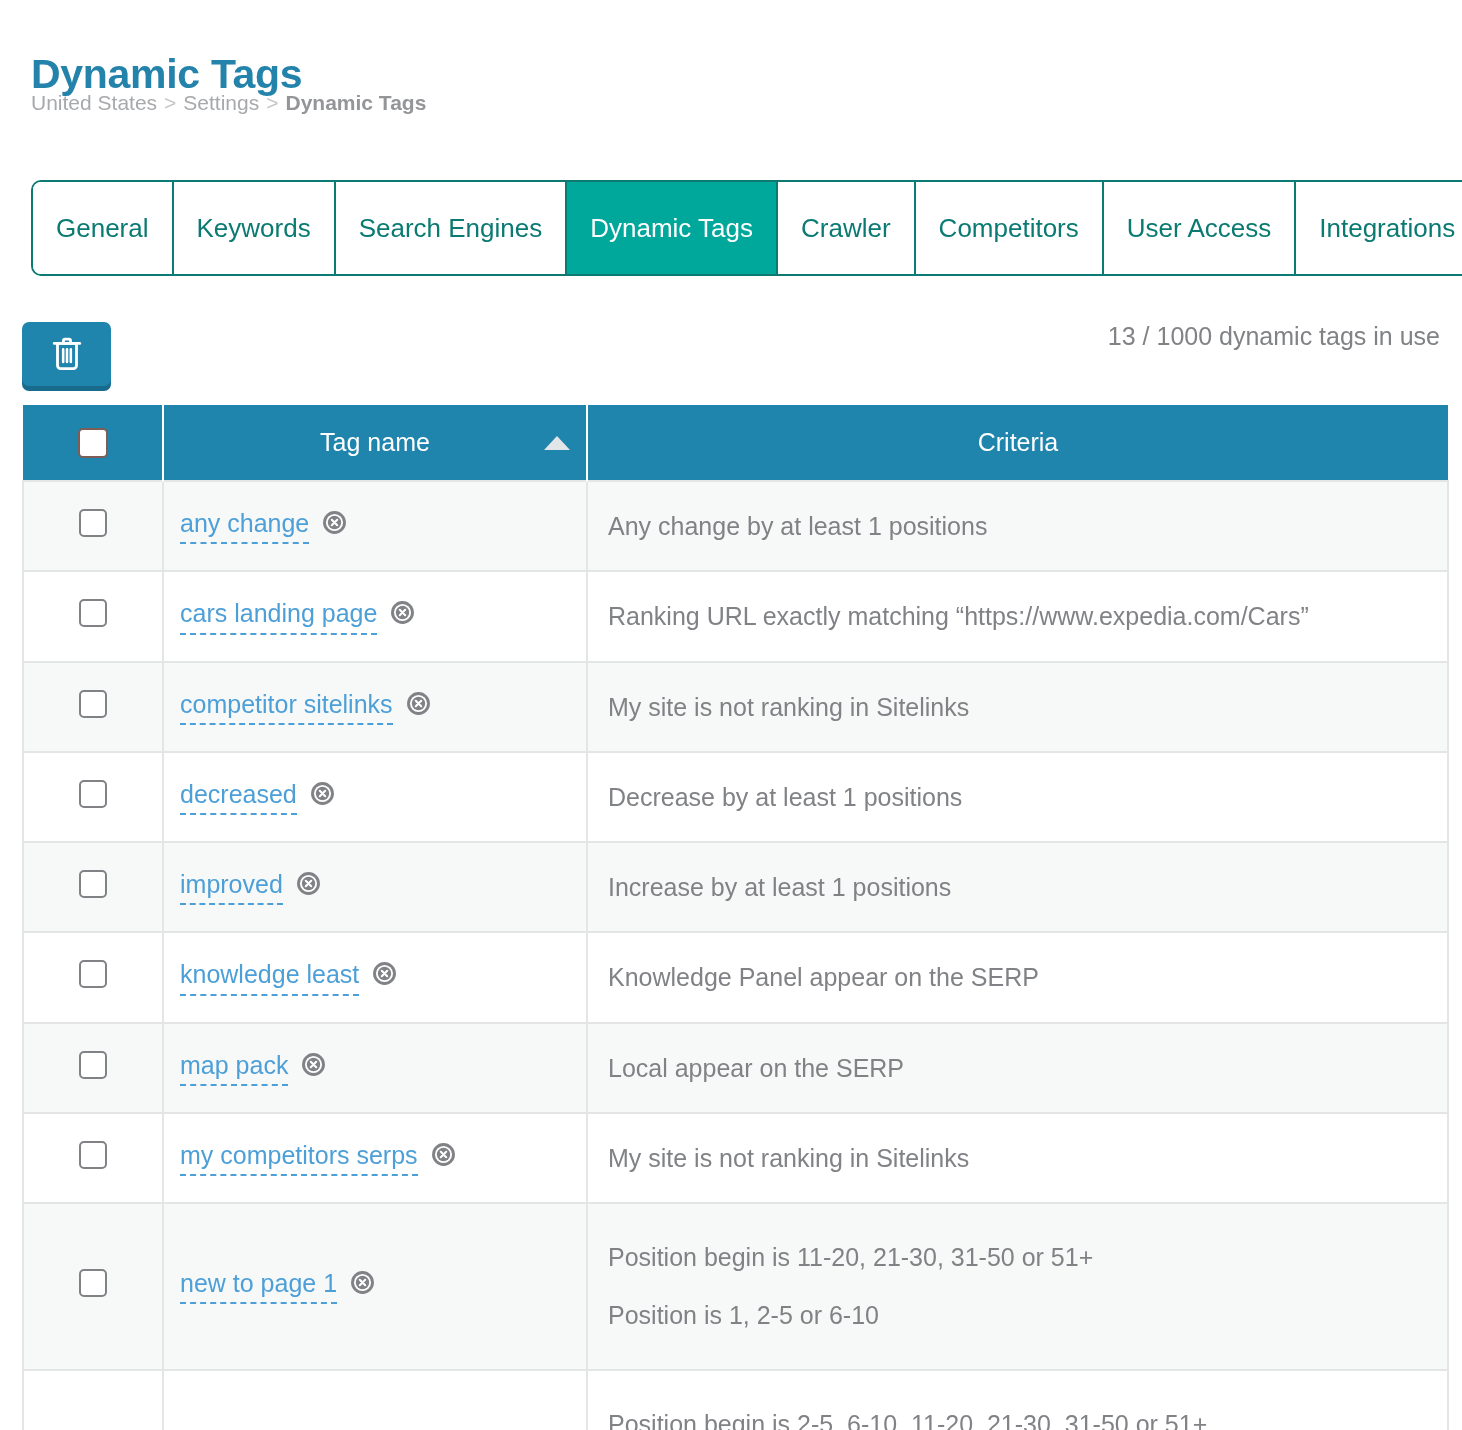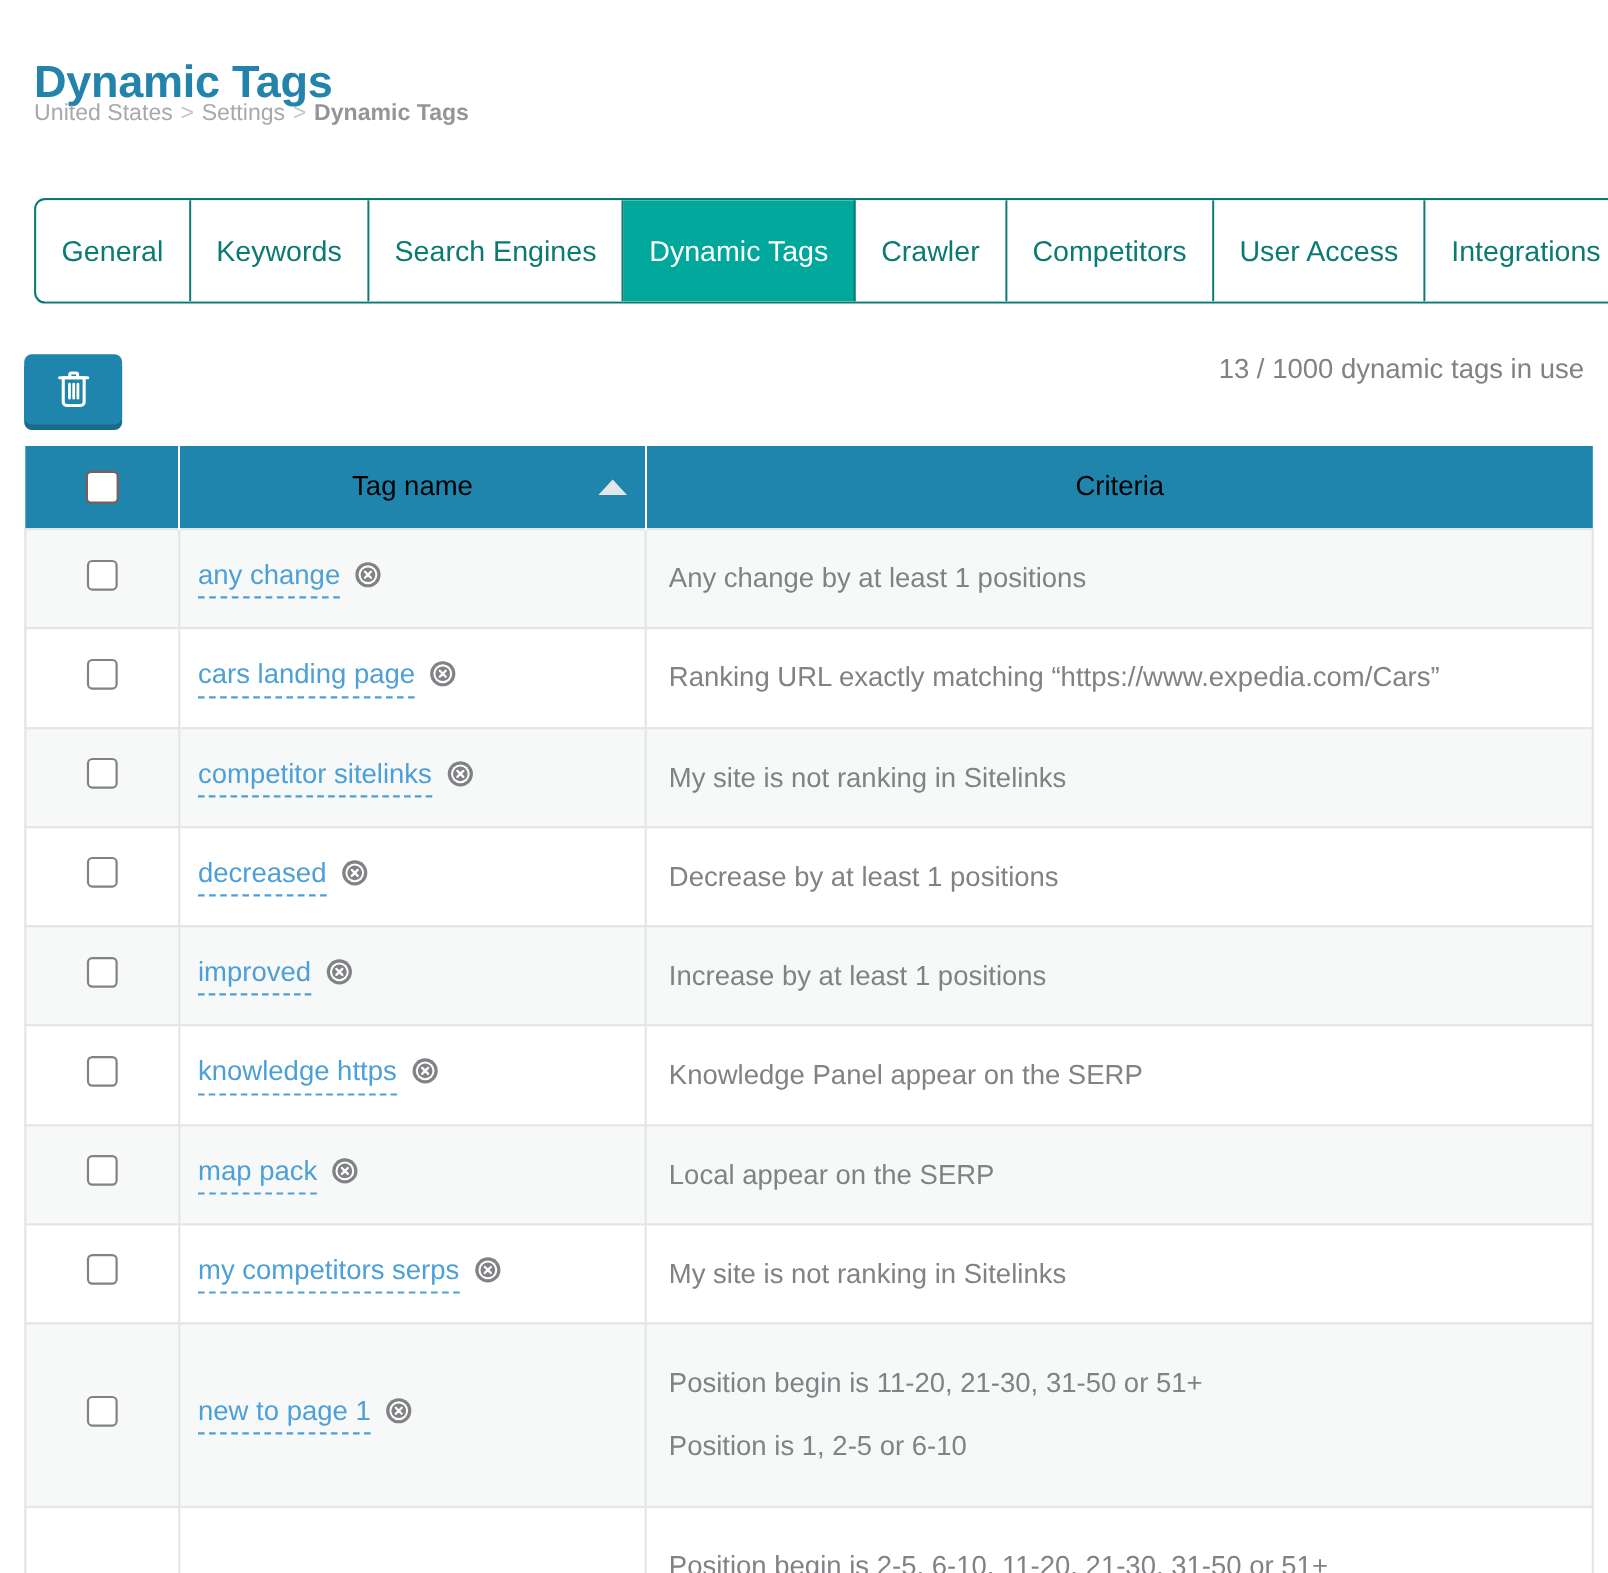--- a/index.html
+++ b/index.html
@@ -102,21 +102,21 @@
     left: 22px; top: 405px;
     width: 1427px;
   }
   table.tags {
     width: 100%;
     border-collapse: collapse;
     table-layout: fixed;
   }
   table.tags thead th {
     background: #1f85ad;
-    color: #000000;
+    color: #ffffff;
     font-weight: normal;
     font-size: 25px;
     height: 76px;
     border-right: 2px solid #ffffff;
     padding: 0 10px;
     text-align: center;
     vertical-align: middle;
     position: relative;
   }
   table.tags thead th:last-child { border-right: none; }
@@ -371,21 +371,21 @@
               </div>
             </td>
             <td class="cell-criteria single">
               <span class="criteria-line">Increase by at least 1 positions</span>
             </td>
           </tr>
           <tr>
             <td class="cell-check"><span class="row-checkbox"></span></td>
             <td>
               <div class="tag-cell">
-                <a class="tag-link">knowledge https</a>
+                <a class="tag-link">knowledge least</a>
                 <span>
                   <svg class="remove-icon" viewBox="0 0 24 24" xmlns="http://www.w3.org/2000/svg">
                     <circle cx="12" cy="12" r="11" fill="#808285"></circle>
                     <circle cx="12" cy="12" r="8.2" fill="#ffffff"></circle>
                     <circle cx="12" cy="12" r="6.4" fill="#808285"></circle>
                     <path d="M9.4 9.4l5.2 5.2M14.6 9.4l-5.2 5.2" stroke="#ffffff" stroke-width="2" stroke-linecap="round"></path>
                   </svg>
                 </span>
               </div>
             </td>

